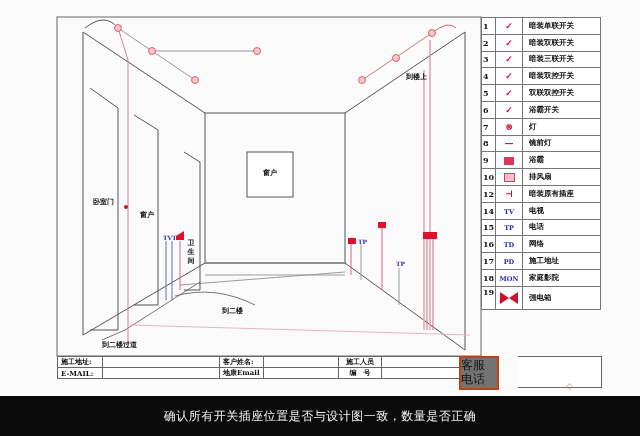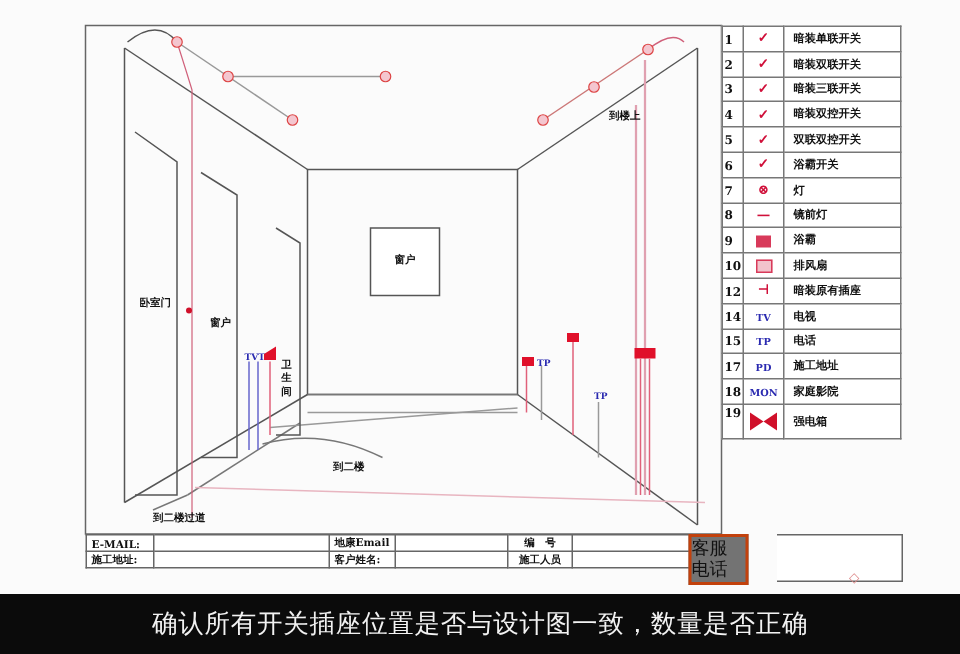--- a/index.html
+++ b/index.html
@@ -12,21 +12,21 @@
   #legend td { border:1px solid #777; height:15.8px; padding:0; font-size:8px; font-family:"DejaVu Serif", serif; font-weight:bold; color:#111; }
   #legend td.num { width:12px; text-align:left; padding-left:1px; font-size:8px; }
   #legend td.ico { width:26px; text-align:center; }
   #legend td.txt { padding-left:6px; font-size:7.5px; }
   #legend tr.r19 td { height:22px; vertical-align:top; }
   #titleblock { position:absolute; left:57px; top:356px; width:424px; border-collapse:collapse; background:#fff; }
   #titleblock td { border:1px solid #666; height:10px; padding:0 3px; font-size:7px; font-weight:bold; font-family:"DejaVu Serif", serif; color:#111; white-space:nowrap; }
   #svc { position:absolute; left:459px; top:356px; width:36px; height:30px; border:2px solid #c2410c; background:#737373; }
   #svc div { font-size:12px; line-height:14px; font-family:"DejaVu Sans", sans-serif; color:#111; }
   #svc-right { position:absolute; left:518px; top:356px; width:83px; height:30px; border:1px solid #666; border-left:none; background:#fff; }
-  #caption { position:absolute; left:0; top:396px; width:640px; height:40px; text-align:center; line-height:40px; color:#f2f2f2; font-size:17px; font-family:"DejaVu Sans", sans-serif; letter-spacing:0.5px; }
+  #caption { position:absolute; left:0; top:396px; width:640px; height:40px; text-align:center; line-height:40px; color:#f2f2f2; font-size:12px; font-family:"DejaVu Sans", sans-serif; letter-spacing:0.5px; }
   .ico-red { color:#d0103a; font-size:9px; }
   .ico-blue { color:#2a2ab0; font-size:6.5px; font-weight:bold; font-family:"DejaVu Serif", serif; }
   .box-red { display:inline-block; width:10px; height:8px; background:#d83a5a; vertical-align:middle; }
   .box-red-l { display:inline-block; width:9px; height:7px; background:#f2c3cc; border:1px solid #d83a5a; vertical-align:middle; }
   .bowtie { display:inline-block; width:0; height:0; border-top:6px solid transparent; border-bottom:6px solid transparent; border-left:9px solid #d0102a; vertical-align:middle; }
   .bowtie.r { border-left:none; border-right:9px solid #d0102a; }
 </style>
 </head>
 <body>
 
@@ -171,53 +171,58 @@
           <td class="num">14</td>
           <td class="ico"><span class="ico-blue">TV</span></td>
           <td class="txt">电视</td>
         </tr>
       <tr>
           <td class="num">15</td>
           <td class="ico"><span class="ico-blue">TP</span></td>
           <td class="txt">电话</td>
         </tr>
       <tr>
+          <td class="num">16</td>
+          <td class="ico"><span class="ico-blue">TD</span></td>
+          <td class="txt">网络</td>
+        </tr>
+      <tr>
           <td class="num">17</td>
           <td class="ico"><span class="ico-blue">PD</span></td>
           <td class="txt">施工地址</td>
         </tr>
       <tr>
           <td class="num">18</td>
           <td class="ico"><span class="ico-blue">MON</span></td>
           <td class="txt">家庭影院</td>
         </tr>
       <tr class="r19">
           <td class="num">19</td>
           <td class="ico" style="vertical-align:middle;"><span><span class="bowtie"></span><span class="bowtie r"></span></span></td>
           <td class="txt" style="vertical-align:middle;">强电箱</td>
         </tr>
     </tbody>
   </table>
 
   <table id="titleblock">
     <tbody>
-      <tr>
-        <td>E-MAIL:</td>
-        <td></td>
-        <td>地康Email</td>
-        <td></td>
-        <td style="text-align:center;">编　号</td>
-        <td></td>
-      </tr>
       <tr>
         <td style="width:38px;">施工地址:</td>
         <td style="width:110px;"></td>
         <td style="width:37px;">客户姓名:</td>
         <td style="width:68px;"></td>
         <td style="width:36px;text-align:center;">施工人员</td>
+        <td></td>
+      </tr>
+      <tr>
+        <td>E-MAIL:</td>
+        <td></td>
+        <td>地康Email</td>
+        <td></td>
+        <td style="text-align:center;">编　号</td>
         <td></td>
       </tr>
     </tbody>
   </table>
 
   <div id="svc">
     <div>客服</div>
     <div>电话</div>
   </div>
   <div id="svc-right">

